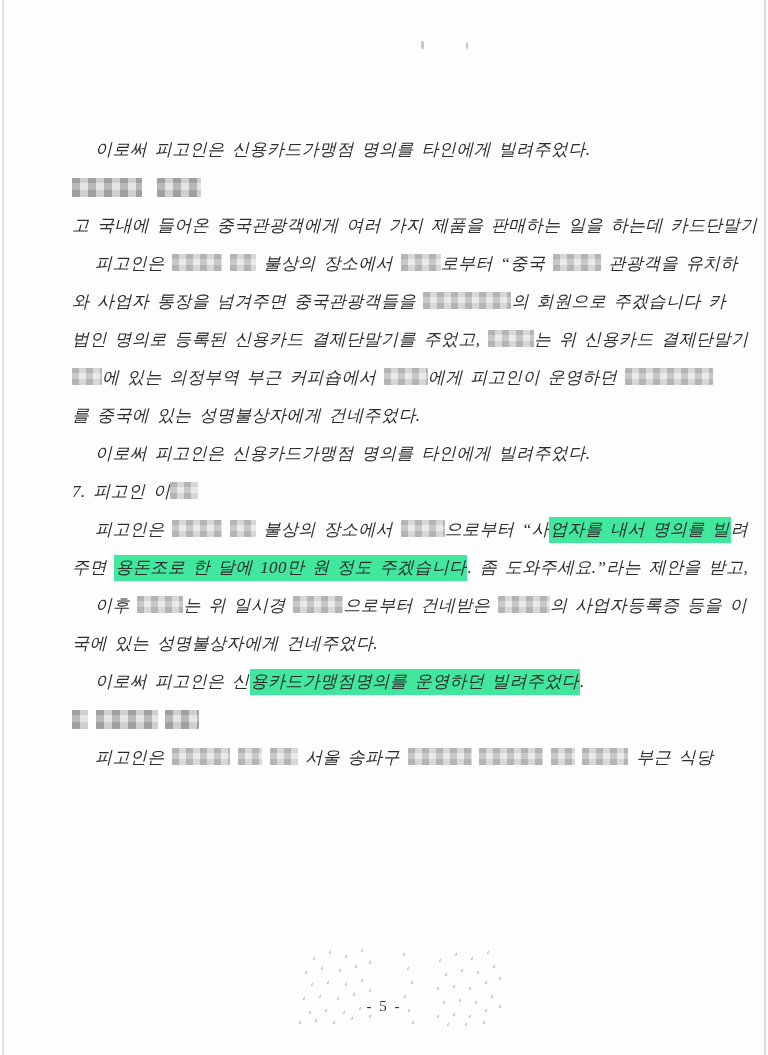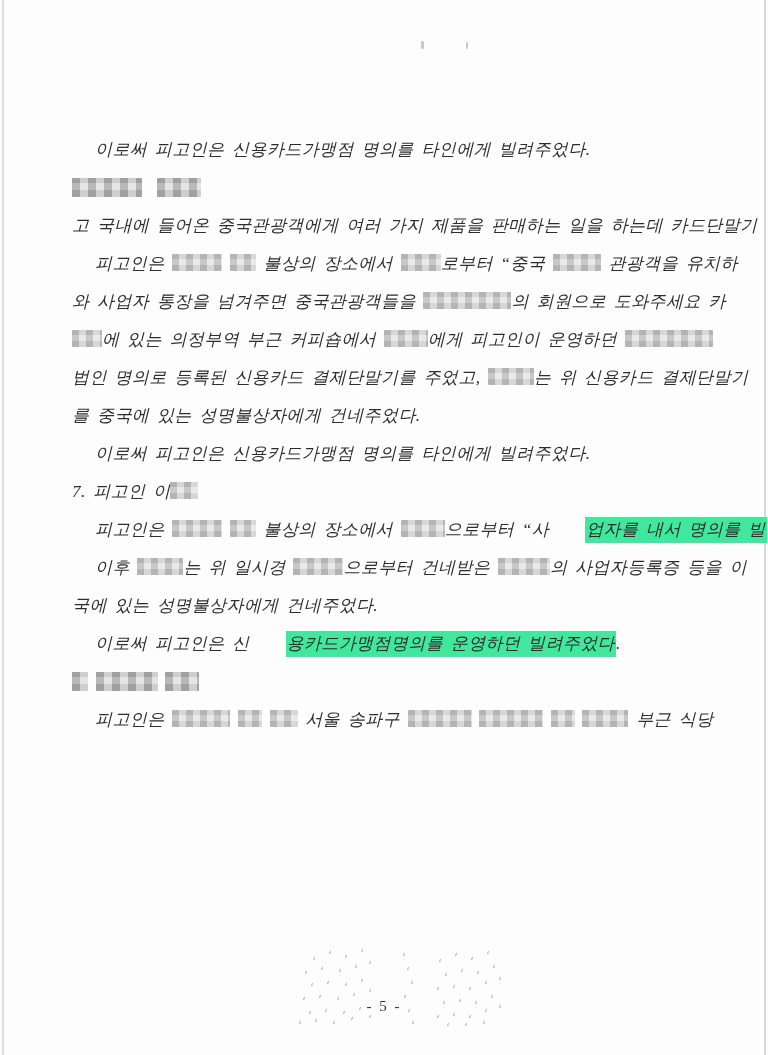--- a/index.html
+++ b/index.html
@@ -19,21 +19,20 @@
   .line{
     height:38px;line-height:38px;font-size:17px;
     letter-spacing:0.4px;word-spacing:3px;
     white-space:pre;overflow:visible;
   }
   .line.ind{padding-left:23px;}
   .t{color:var(--ink);}
   .hl{
     background:var(--hl);
     padding:3px 1px 4px 1px;
-    margin-left:36px;
   }
   .rd{
     display:inline-block;height:17px;vertical-align:-2px;border-radius:1px;
     background-color:#e2e2e2;
     background-image:
       repeating-linear-gradient(90deg,rgba(110,110,110,.25) 0 7px,rgba(238,238,238,.35) 7px 14px),
       repeating-linear-gradient(0deg,rgba(120,120,120,.22) 0 6px,rgba(242,242,242,.3) 6px 12px);
   }
   .ms{
     display:inline-block;height:19px;vertical-align:-4px;border-radius:1px;
@@ -57,27 +56,28 @@
 
 <div class="page">
   <div class="scan-edge left"></div>
   <div class="scan-edge right"></div>
 
   <div class="doc">
       <div class="line ind"><span class="t">이로써 피고인은 신용카드가맹점 명의를 타인에게 빌려주었다.</span></div>
       <div class="line"><span class="ms" style="width: 70px;"></span><span class="t">  </span><span class="ms" style="width: 44px;"></span></div>
       <div class="line"><span class="t">고 국내에 들어온 중국관광객에게 여러 가지 제품을 판매하는 일을 하는데 카드단말기</span></div>
       <div class="line ind"><span class="t">피고인은 </span><span class="rd" style="width: 50px;"></span><span class="t"> </span><span class="rd" style="width: 26px;"></span><span class="t"> 불상의 장소에서 </span><span class="rd" style="width: 40px;"></span><span class="t">로부터 “중국 </span><span class="rd" style="width: 48px;"></span><span class="t"> 관광객을 유치하</span></div>
-      <div class="line"><span class="t">와 사업자 통장을 넘겨주면 중국관광객들을 </span><span class="rd" style="width: 88px;"></span><span class="t">의 회원으로 도와주세요 카</span></div>
+      <div class="line"><span class="t">와 사업자 통장을 넘겨주면 중국관광객들을 </span><span class="rd" style="width: 88px;"></span><span class="t">의 회원으로 주겠습니다 카</span></div>
+      <div class="line"><span class="t">법인 명의로 등록된 신용카드 결제단말기를 주었고, </span><span class="rd" style="width: 46px;"></span><span class="t">는 위 신용카드 결제단말기</span></div>
       <div class="line"><span class="rd" style="width: 30px;"></span><span class="t">에 있는 의정부역 부근 커피숍에서 </span><span class="rd" style="width: 44px;"></span><span class="t">에게 피고인이 운영하던 </span><span class="rd" style="width: 88px;"></span></div>
-      <div class="line"><span class="t">법인 명의로 등록된 신용카드 결제단말기를 주었고, </span><span class="rd" style="width: 46px;"></span><span class="t">는 위 신용카드 결제단말기</span></div>
       <div class="line"><span class="t">를 중국에 있는 성명불상자에게 건네주었다.</span></div>
       <div class="line ind"><span class="t">이로써 피고인은 신용카드가맹점 명의를 타인에게 빌려주었다.</span></div>
       <div class="line"><span class="t">7. 피고인 이</span><span class="rd" style="width: 28px;"></span></div>
       <div class="line ind"><span class="t">피고인은 </span><span class="rd" style="width: 50px;"></span><span class="t"> </span><span class="rd" style="width: 26px;"></span><span class="t"> 불상의 장소에서 </span><span class="rd" style="width: 44px;"></span><span class="t">으로부터 “사</span><span class="hl">업자를 내서 명의를 빌</span><span class="t">려</span></div>
+      <div class="line"><span class="t">주면 </span><span class="hl">용돈조로 한 달에 100만 원 정도 주겠습니다</span><span class="t">. 좀 도와주세요.”라는 제안을 받고,</span></div>
       <div class="line ind"><span class="t">이후 </span><span class="rd" style="width: 46px;"></span><span class="t">는 위 일시경 </span><span class="rd" style="width: 50px;"></span><span class="t">으로부터 건네받은 </span><span class="rd" style="width: 52px;"></span><span class="t">의 사업자등록증 등을 이</span></div>
       <div class="line"><span class="t">국에 있는 성명불상자에게 건네주었다.</span></div>
       <div class="line ind"><span class="t">이로써 피고인은 신</span><span class="hl">용카드가맹점명의를 운영하던 빌려주었다</span><span class="t">.</span></div>
       <div class="line"><span class="ms" style="width: 16px;"></span><span class="t"> </span><span class="ms" style="width: 62px;"></span><span class="t"> </span><span class="ms" style="width: 34px;"></span></div>
       <div class="line ind"><span class="t">피고인은 </span><span class="rd" style="width: 58px;"></span><span class="t"> </span><span class="rd" style="width: 24px;"></span><span class="t"> </span><span class="rd" style="width: 28px;"></span><span class="t"> 서울 송파구 </span><span class="rd" style="width: 64px;"></span><span class="t"> </span><span class="rd" style="width: 64px;"></span><span class="t"> </span><span class="rd" style="width: 24px;"></span><span class="t"> </span><span class="rd" style="width: 46px;"></span><span class="t"> 부근 식당</span></div>
     </div>
 
   <div class="watermark">
       <span class="dot" style="left: 14px; top: 14px;">‘</span>
       <span class="dot" style="left: 30px; top: 8px;">‘</span>

